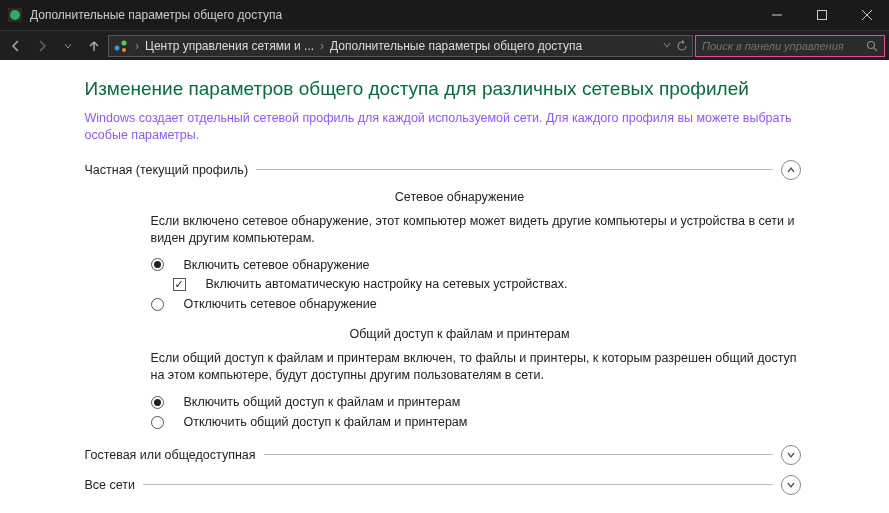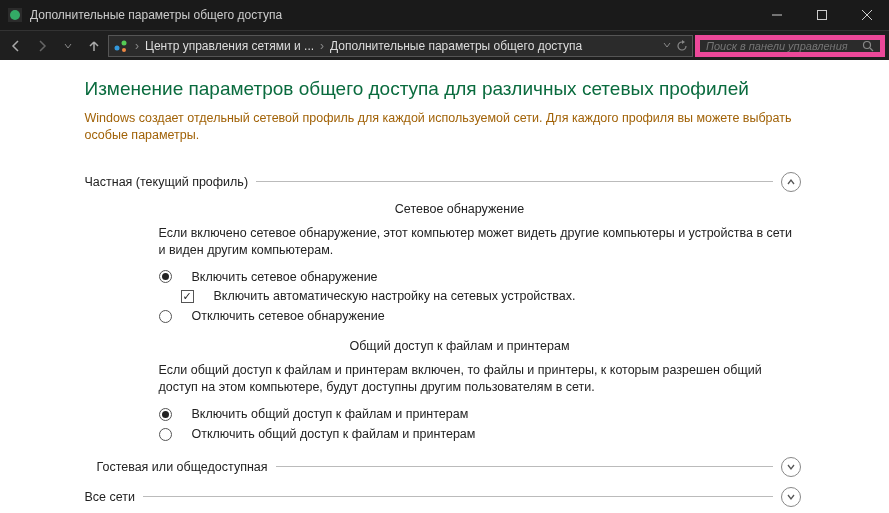--- a/index.html
+++ b/index.html
@@ -13,41 +13,41 @@
 .titlebar .win-btn { width: 45px; height: 30px; display: flex; align-items: center; justify-content: center; color: #ccc; }
 
 
 .navbar { height: 30px; background: #1f1f1f; display: flex; align-items: center; padding: 0 4px; gap: 2px; border-top: 1px solid #333; }
 .nav-btn { width: 24px; height: 24px; display: flex; align-items: center; justify-content: center; color: #aaa; }
 .addr { flex: 1; height: 22px; background: #2b2b2b; border: 1px solid #555; display: flex; align-items: center; padding: 0 4px; color: #ddd; font-size: 12px; gap: 6px; overflow: hidden; }
 .addr .crumb { white-space: nowrap; }
 .addr .sep { color: #888; }
 .addr .spacer { flex: 1; }
 .addr .addr-icons { display: flex; gap: 4px; color: #888; }
-.search { width: 190px; height: 22px; background: #2b2b2b; border: 5px solid #ec4899; display: flex; align-items: center; padding: 0 6px; gap: 6px; }
+.search { width: 190px; height: 22px; background: #2b2b2b; border: 1px solid #ec4899; display: flex; align-items: center; padding: 0 6px; gap: 6px; }
 .search input { flex: 1; background: transparent; border: none; color: #ccc; font-size: 11px; outline: none; font-style: italic; }
 .search .mag { color: #888; }
 
 
 .content { background: #fff; padding: 18px 8px 0 0; height: calc(513px - 60px); overflow: hidden; }
 .inner { margin: 0 auto; width: 720px; padding-left: 4px; }
 h1 { color: #0a6b3e; font-size: 19px; font-weight: 400; margin-bottom: 10px; }
-.intro { font-size: 12.5px; color: #a16207; margin-bottom: 28px; line-height: 1.35; }
+.intro { font-size: 12.5px; color: #8b5cf6; margin-bottom: 16px; line-height: 1.35; }
 
 
 .profile-row { display: flex; align-items: center; font-size: 12.5px; color: #222; margin: 6px 0 10px 0; }
 .profile-row .label { white-space: nowrap; }
 .profile-row .rule { flex: 1; border-bottom: 1px solid #bbb; margin-left: 8px; }
 .chev-circle { width: 20px; height: 20px; border: 1px solid #888; border-radius: 50%; display: flex; align-items: center; justify-content: center; margin-left: 8px; color: #555; }
 
 
 .section { margin-left: 34px; margin-bottom: 14px; }
 .sec-head { display: flex; align-items: center; font-size: 12.5px; color: #222; margin-bottom: 8px; flex-direction: column; }
 .sec-head .rule { flex: 1; border-bottom: 1px solid #ccc; margin-left: 8px; }
-.sec-body { margin-left: 40px; font-size: 12.5px; color: #222; line-height: 1.35; }
+.sec-body { margin-left: 32px; font-size: 12.5px; color: #222; line-height: 1.35; }
 .sec-desc { margin-bottom: 10px; }
 
 .radio-row, .check-row { display: flex; align-items: center; gap: 20px; margin: 3px 0; }
 .radio { width: 13px; height: 13px; border: 1px solid #555; border-radius: 50%; display: inline-flex; align-items: center; justify-content: center; flex-shrink: 0; }
 .radio.sel::after { content: ""; width: 7px; height: 7px; background: #222; border-radius: 50%; }
 .check { width: 13px; height: 13px; border: 1px solid #555; display: inline-flex; align-items: center; justify-content: center; flex-shrink: 0; color: #222; font-size: 11px; line-height: 1; }
 .check-row { margin-left: 22px; }
 
 svg { display: block; }
 </style>
@@ -191,21 +191,21 @@
           <span class="radio sel"></span>
           <span>Включить общий доступ к файлам и принтерам</span>
         </div>
         <div class="radio-row">
           <span class="radio"></span>
           <span>Отключить общий доступ к файлам и принтерам</span>
         </div>
       </div>
     </div>
 
-    <div class="profile-row" style="margin-left:12px">
+    <div class="profile-row" style="margin-left:0">
       <span class="label">Гостевая или общедоступная</span>
       <span class="rule"></span>
       <span class="chev-circle">
           <svg width="10" height="10" viewBox="0 0 10 10">
             <path d="M2 3 L5 7 L8 3" fill="none" stroke="#555" stroke-width="1.3"></path>
           </svg>
         </span>
     </div>
 
     <div class="profile-row" style="margin-left:0">

